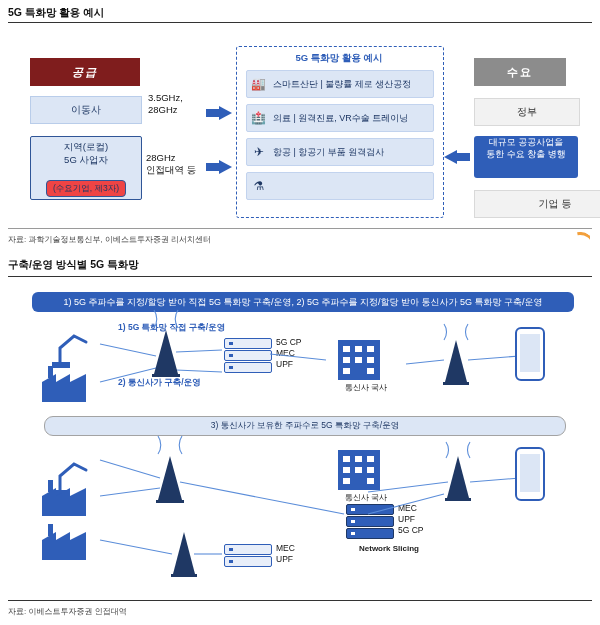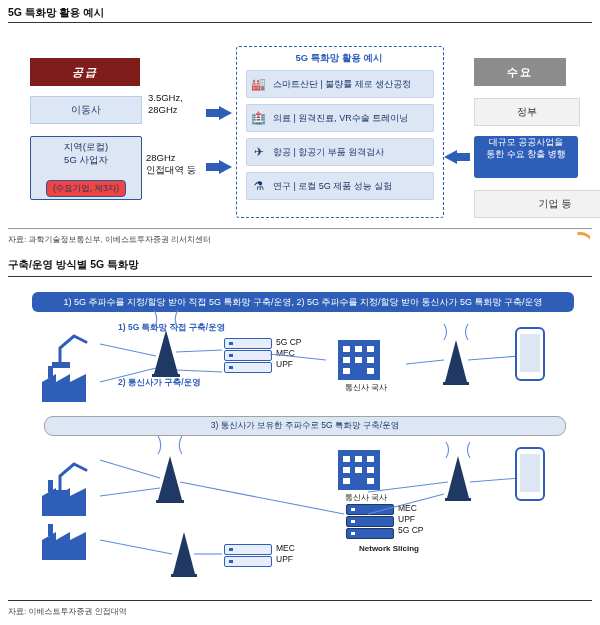--- a/index.html
+++ b/index.html
@@ -408,21 +408,20 @@
     <div class="uc-item" style="top:76px;">
       <span class="ico">🏥</span>
       <span class="txt">의료 | 원격진료, VR수술 트레이닝</span>
     </div>
     <div class="uc-item" style="top:110px;">
       <span class="ico">✈</span>
       <span class="txt">항공 | 항공기 부품 원격검사</span>
     </div>
     <div class="uc-item" style="top:144px;">
       <span class="ico">⚗</span>
-      <span class="txt">연구 | 로컬 5G 제품 성능 실험</span>
     </div>
 
     <div class="demand-hdr">수요</div>
     <div class="dem-box" style="top:70px;">정부</div>
     <div class="dem-blue">
       <div>
         <div>대규모 공공사업을</div>
         <div>통한 수요 창출 병행</div>
       </div>
     </div>

